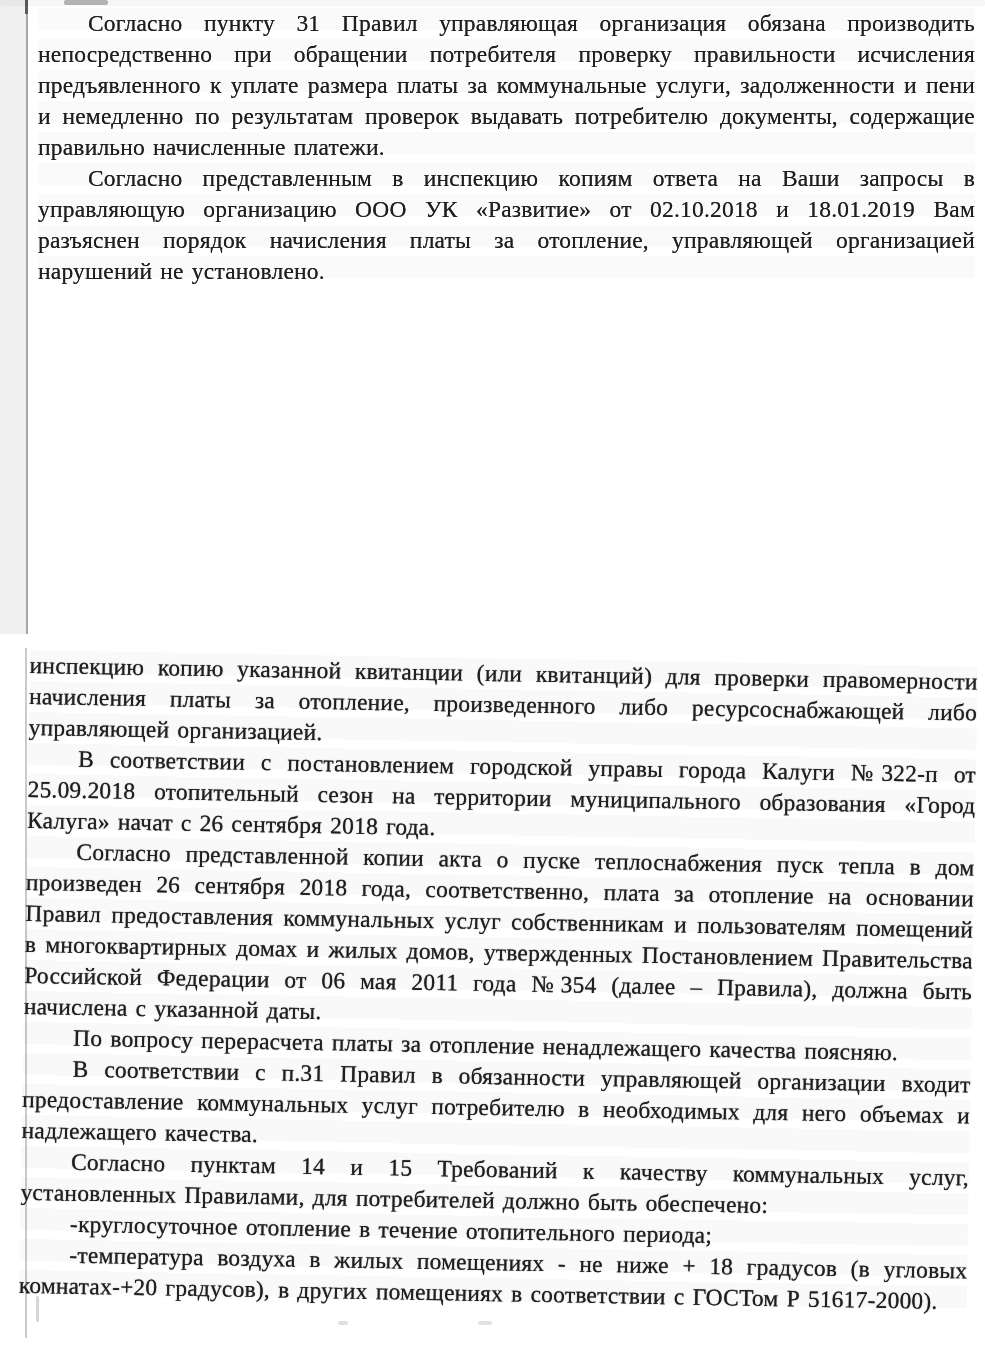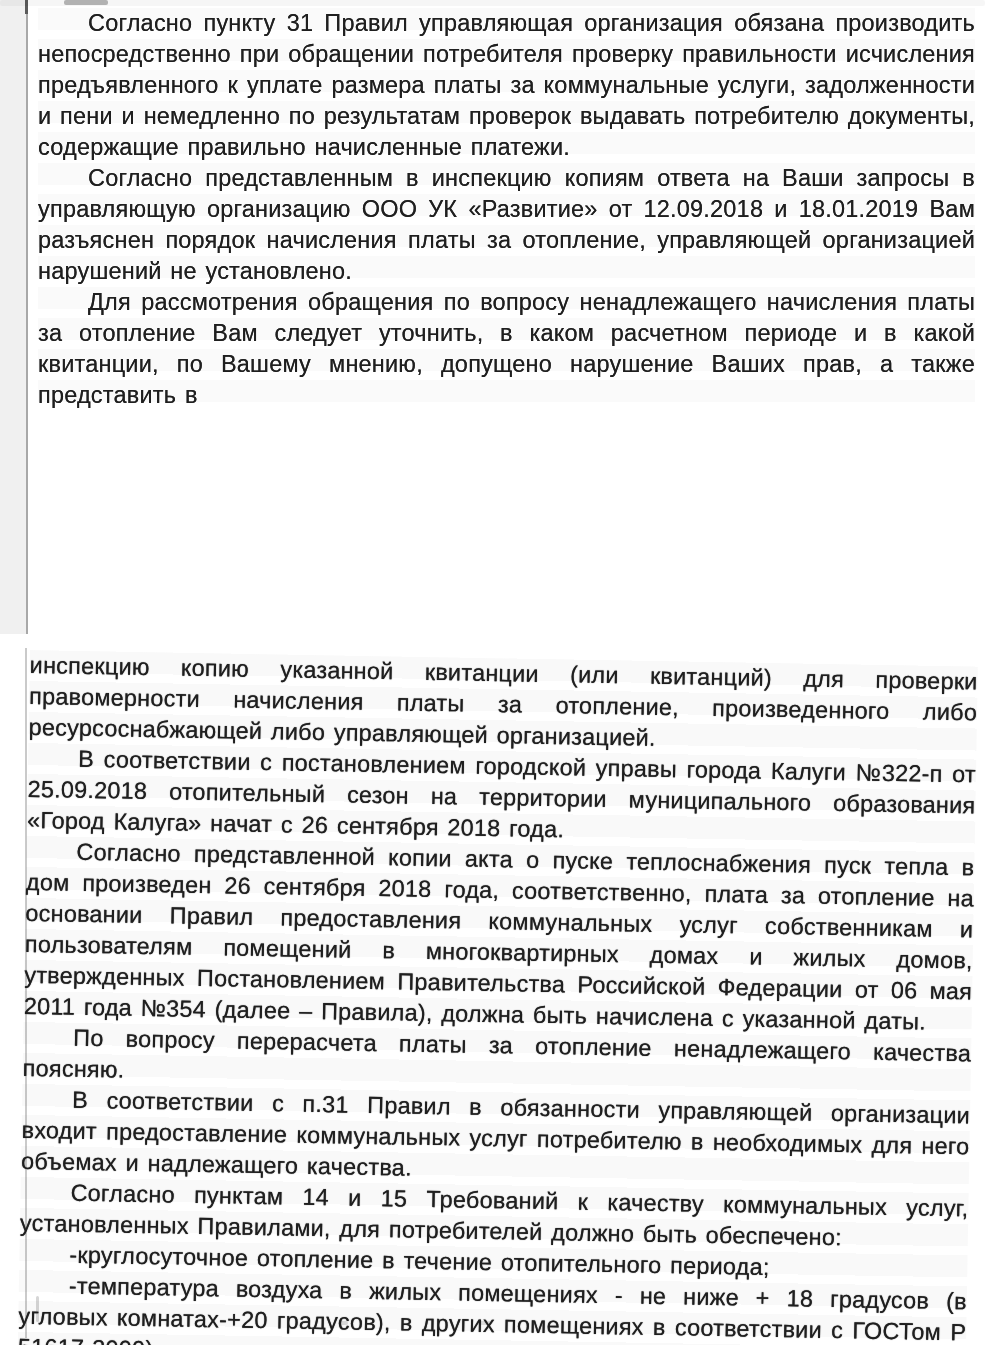--- a/index.html
+++ b/index.html
@@ -6,21 +6,21 @@
     margin: 0;
     padding: 0;
     background: #ffffff;
   }
   .scan-root {
     position: relative;
     width: 985px;
     height: 1345px;
     background: #ffffff;
     overflow: hidden;
-    font-family: Liberation Sans, sans-serif;
+    font-family: Liberation Serif, serif;
   }
   
   .margin-strip {
     position: absolute;
     left: 0; top: 0;
     width: 26px; height: 634px;
     background: #f0f0f0;
   }
   .vline {
     position: absolute;
@@ -91,22 +91,21 @@
   <div class="vline seg2"></div>
 
   <div class="artifact a1"></div>
   <div class="artifact a2"></div>
   <div class="artifact a3"></div>
   <div class="artifact a4"></div>
   <div class="artifact a5"></div>
 
   <div class="page page1">
     <p>Согласно пункту 31 Правил управляющая организация обязана производить непосредственно при обращении потребителя проверку правильности исчисления предъявленного к уплате размера платы за коммунальные услуги, задолженности и пени и немедленно по результатам проверок выдавать потребителю документы, содержащие правильно начисленные платежи.</p>
-    <p>Согласно представленным в инспекцию копиям ответа на Ваши запросы  в управляющую организацию ООО УК «Развитие» от 12.09.2018 и 18.01.2019  Вам разъяснен  порядок  начисления платы за отопление, управляющей организацией нарушений не установлено.</p>
-    <p>Для рассмотрения обращения по вопросу ненадлежащего начисления платы за отопление  Вам следует уточнить, в каком расчетном периоде  и в какой квитанции, по Вашему мнению,  допущено нарушение Ваших прав, а также представить в</p>
+    <p>Согласно представленным в инспекцию копиям ответа на Ваши запросы  в управляющую организацию ООО УК «Развитие» от 02.10.2018 и 18.01.2019  Вам разъяснен  порядок  начисления платы за отопление, управляющей организацией нарушений не установлено.</p>
   </div>
 
   <div class="page page2">
     <p class="cont">инспекцию  копию    указанной  квитанции  (или  квитанций)  для  проверки правомерности  начисления  платы  за  отопление,  произведенного  либо ресурсоснабжающей либо управляющей организацией.</p>
     <p>В соответствии с постановлением городской управы города Калуги №322-п от 25.09.2018 отопительный сезон на территории муниципального образования «Город Калуга»  начат  с 26 сентября 2018 года.</p>
     <p>Согласно представленной копии акта о пуске теплоснабжения пуск тепла в дом произведен  26  сентября  2018  года,  соответственно,  плата  за  отопление  на основании  Правил  предоставления  коммунальных  услуг  собственникам  и пользователям  помещений  в  многоквартирных  домах  и  жилых  домов, утвержденных Постановлением Правительства Российской Федерации от 06 мая 2011 года №354  (далее – Правила),  должна быть начислена с  указанной даты.</p>
     <p>По вопросу перерасчета платы за отопление ненадлежащего качества поясняю.</p>
     <p>В соответствии с п.31 Правил в обязанности управляющей организации входит предоставление  коммунальных  услуг  потребителю  в  необходимых  для  него объемах и надлежащего качества.</p>
     <p>Согласно  пунктам  14  и  15  Требований  к  качеству  коммунальных  услуг, установленных Правилами, для потребителей должно быть обеспечено:</p>
     <p>-круглосуточное отопление в течение отопительного периода;</p>

